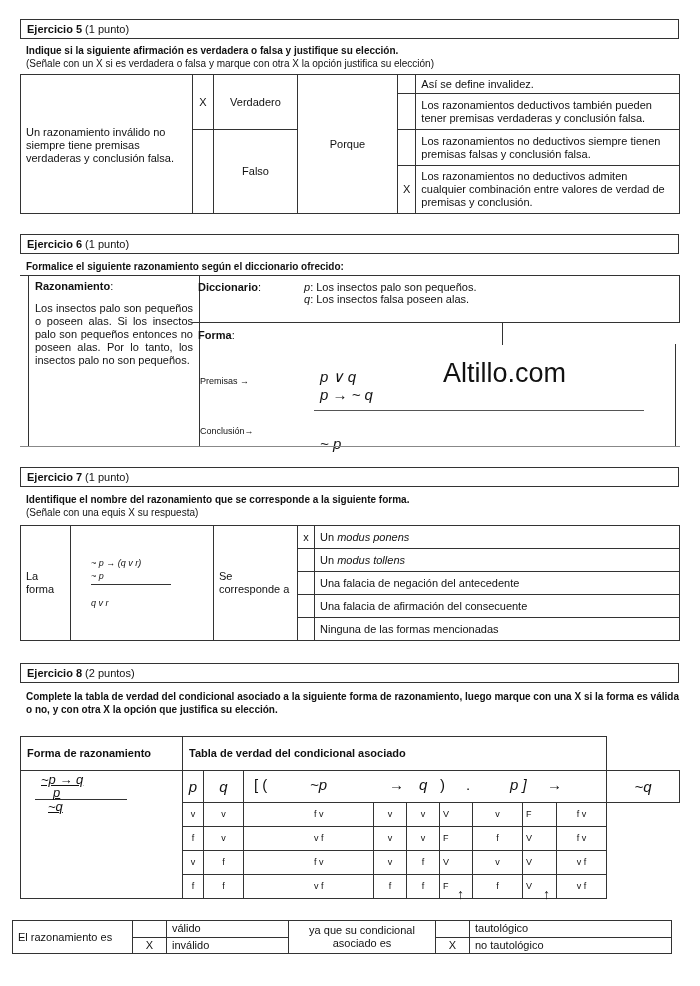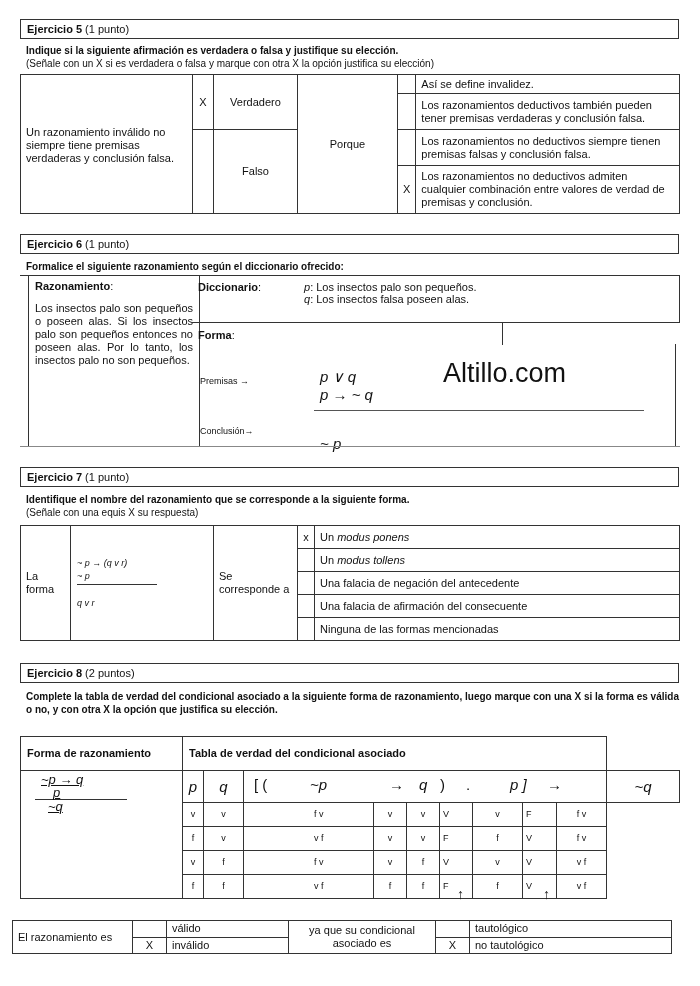--- a/index.html
+++ b/index.html
@@ -110,21 +110,21 @@
   <colgroup>
       <col style="width:50px">
       <col style="width:143px">
       <col style="width:84px">
       <col style="width:17px">
       <col>
     </colgroup>
   <tbody>
       <tr style="height:23px;">
     <td rowspan="5" style="width:50px;">La forma</td>
-    <td rowspan="5" style="padding-left:6px;">
+    <td rowspan="5" style="padding-left:20px;">
       <div class="it" style="font-size:9px;">~ p → (q v r)</div>
       <div class="it" style="font-size:9px; border-bottom:1px solid #333; width:80px; padding-bottom:1px;">~ p</div>
       <div class="it" style="font-size:9px; margin-top:12px;">q v r</div>
     </td>
     <td rowspan="5">Se corresponde a</td>
     <td class="center">x</td>
     <td><span>Un </span><span class="it">modus ponens</span></td>
   </tr>
   <tr style="height:23px;">
     <td class="center"></td>

